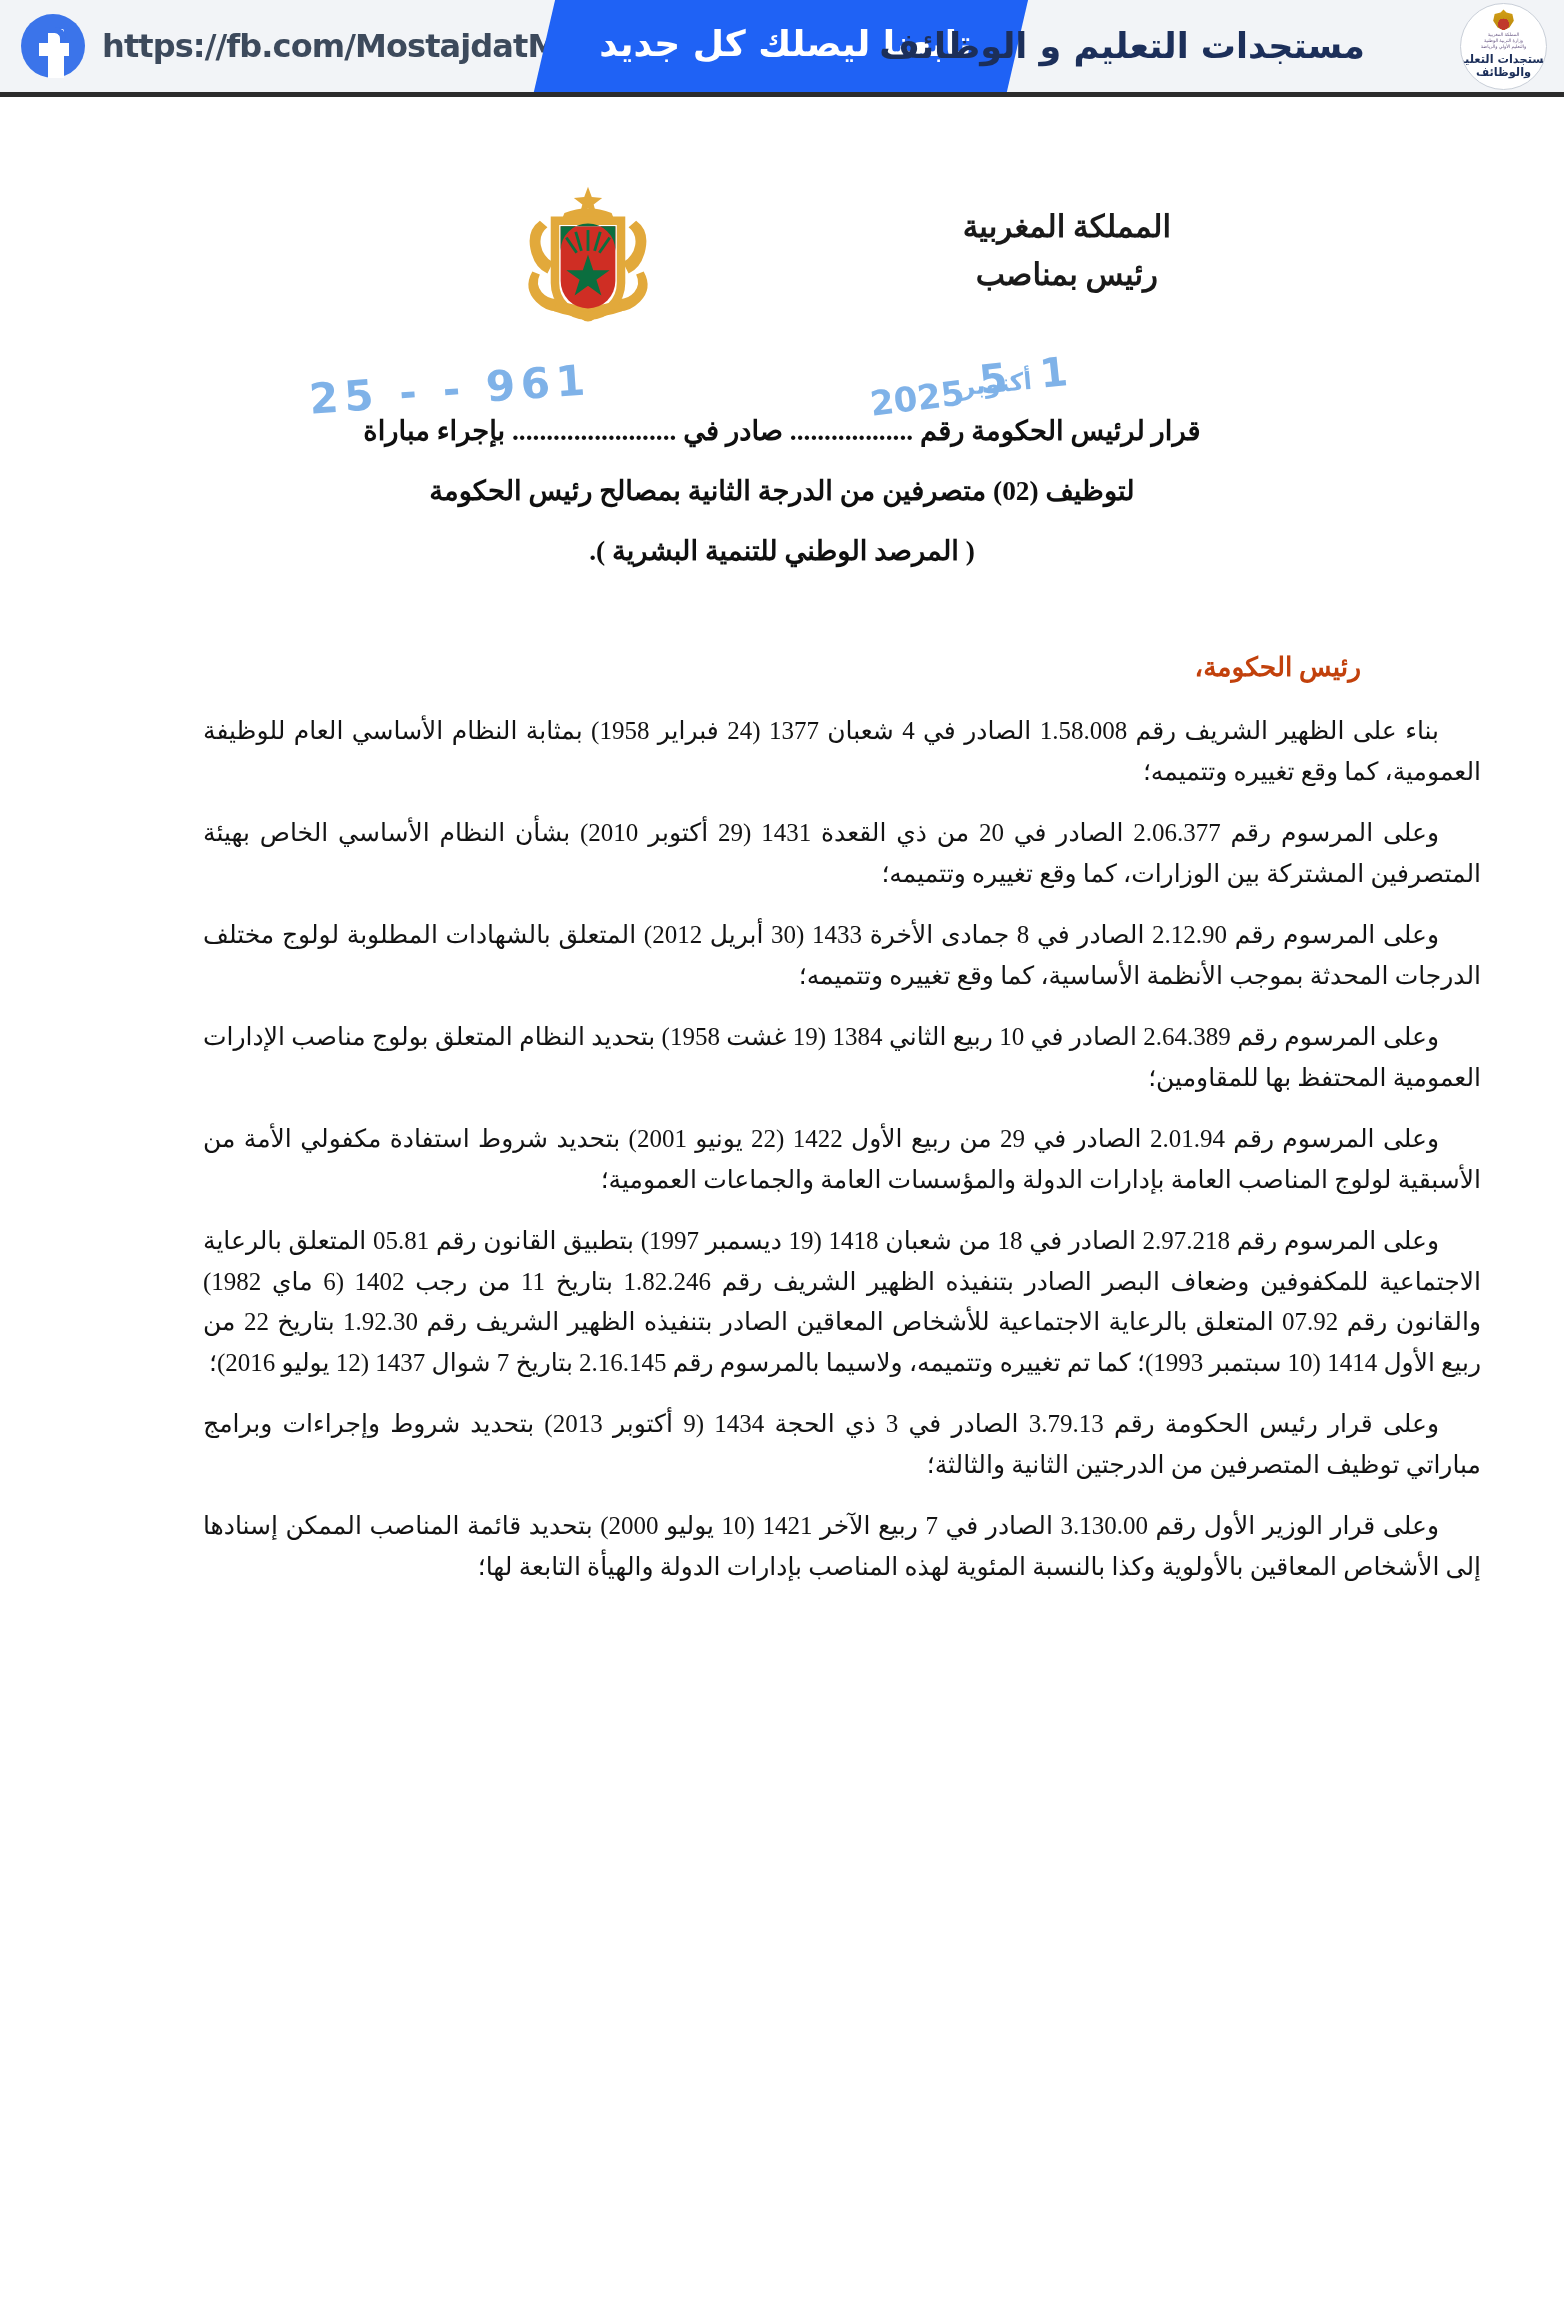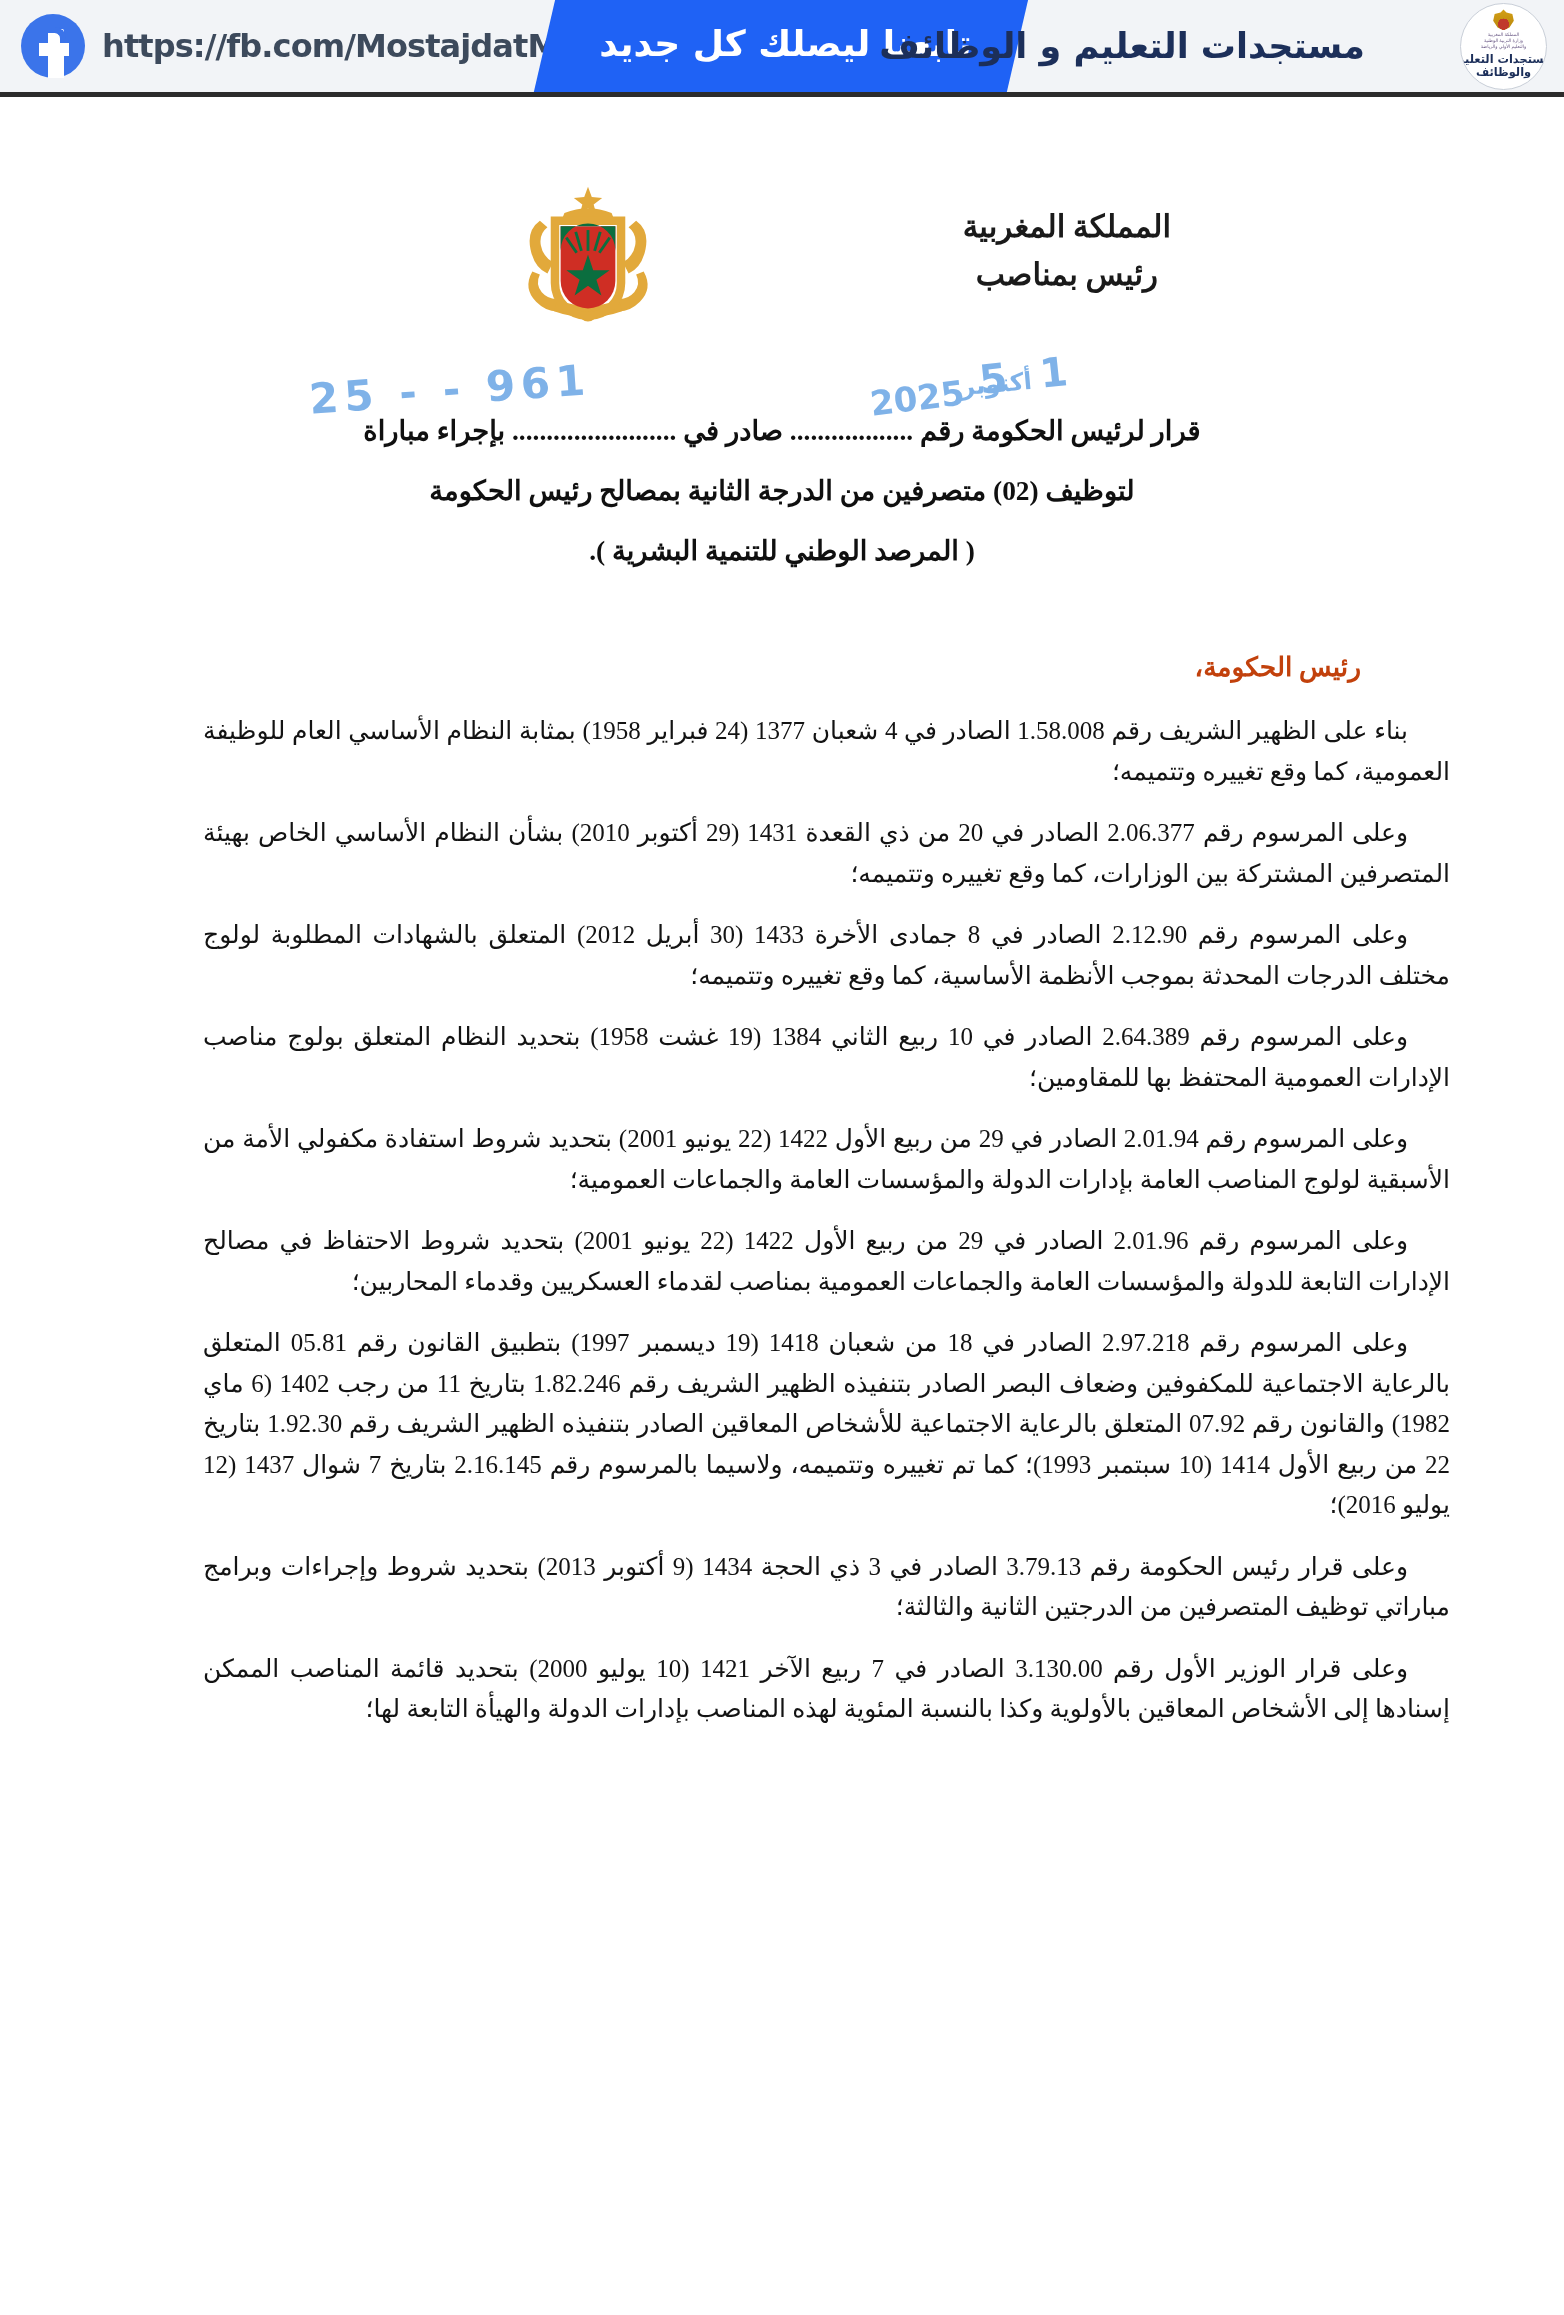--- a/index.html
+++ b/index.html
@@ -255,21 +255,21 @@
     margin: 81px 203px 0 203px;
     text-align: right;
     font-family: "Liberation Serif", serif;
     font-weight: bold;
     font-size: 26.5px;
     color: #c2410c;
   }
 
   
   .body {
-    margin: 28px 114px 0 203px;
+    margin: 28px 83px 0 203px;
   }
   .para {
     font-family: "Liberation Serif", serif;
     font-size: 25px;
     line-height: 1.62;
     color: #131313;
     text-align: justify;
     text-justify: inter-word;
     text-indent: 42px;
     margin-bottom: 21px;
@@ -348,20 +348,19 @@
   </div>
 
   <div class="salutation">رئيس الحكومة،</div>
 
   <div class="body">
     <p class="para">بناء على الظهير الشريف رقم 1.58.008 الصادر في 4 شعبان 1377 (24 فبراير 1958) بمثابة النظام الأساسي العام للوظيفة العمومية، كما وقع تغييره وتتميمه؛</p>
     <p class="para">وعلى المرسوم رقم 2.06.377 الصادر في 20 من ذي القعدة 1431 (29 أكتوبر 2010) بشأن النظام الأساسي الخاص بهيئة المتصرفين المشتركة بين الوزارات، كما وقع تغييره وتتميمه؛</p>
     <p class="para">وعلى المرسوم رقم 2.12.90 الصادر في 8 جمادى الأخرة 1433 (30 أبريل 2012) المتعلق بالشهادات المطلوبة لولوج مختلف الدرجات المحدثة بموجب الأنظمة الأساسية، كما وقع تغييره وتتميمه؛</p>
     <p class="para">وعلى المرسوم رقم 2.64.389 الصادر في 10 ربيع الثاني 1384 (19 غشت 1958) بتحديد النظام المتعلق بولوج مناصب الإدارات العمومية المحتفظ بها للمقاومين؛</p>
     <p class="para">وعلى المرسوم رقم 2.01.94 الصادر في 29 من ربيع الأول 1422 (22 يونيو 2001) بتحديد شروط استفادة مكفولي الأمة من الأسبقية لولوج المناصب العامة بإدارات الدولة والمؤسسات العامة والجماعات العمومية؛</p>
-    <p class="para">وعلى المرسوم رقم 2.01.96 الصادر في 29 من ربيع الأول 1422 (22 يونيو 2001) بتحديد شروط الاحتفاظ في مصالح الإدارات التابعة للدولة والمؤسسات العامة والجماعات العمومية بمناصب لقدماء العسكريين وقدماء المحاربين؛</p>
     <p class="para">وعلى المرسوم رقم 2.97.218 الصادر في 18 من شعبان 1418 (19 ديسمبر 1997) بتطبيق القانون رقم 05.81 المتعلق بالرعاية الاجتماعية للمكفوفين وضعاف البصر الصادر بتنفيذه الظهير الشريف رقم 1.82.246 بتاريخ 11 من رجب 1402 (6 ماي 1982) والقانون رقم 07.92 المتعلق بالرعاية الاجتماعية للأشخاص المعاقين الصادر بتنفيذه الظهير الشريف رقم 1.92.30 بتاريخ 22 من ربيع الأول 1414 (10 سبتمبر 1993)؛ كما تم تغييره وتتميمه، ولاسيما بالمرسوم رقم 2.16.145 بتاريخ 7 شوال 1437 (12 يوليو 2016)؛</p>
     <p class="para">وعلى قرار رئيس الحكومة رقم 3.79.13 الصادر في 3 ذي الحجة 1434 (9 أكتوبر 2013) بتحديد شروط وإجراءات وبرامج مباراتي توظيف المتصرفين من الدرجتين الثانية والثالثة؛</p>
     <p class="para">وعلى قرار الوزير الأول رقم 3.130.00 الصادر في 7 ربيع الآخر 1421 (10 يوليو 2000) بتحديد قائمة المناصب الممكن إسنادها إلى الأشخاص المعاقين بالأولوية وكذا بالنسبة المئوية لهذه المناصب بإدارات الدولة والهيأة التابعة لها؛</p>
   </div>
 
 </div>
 
 
 </body></html>

